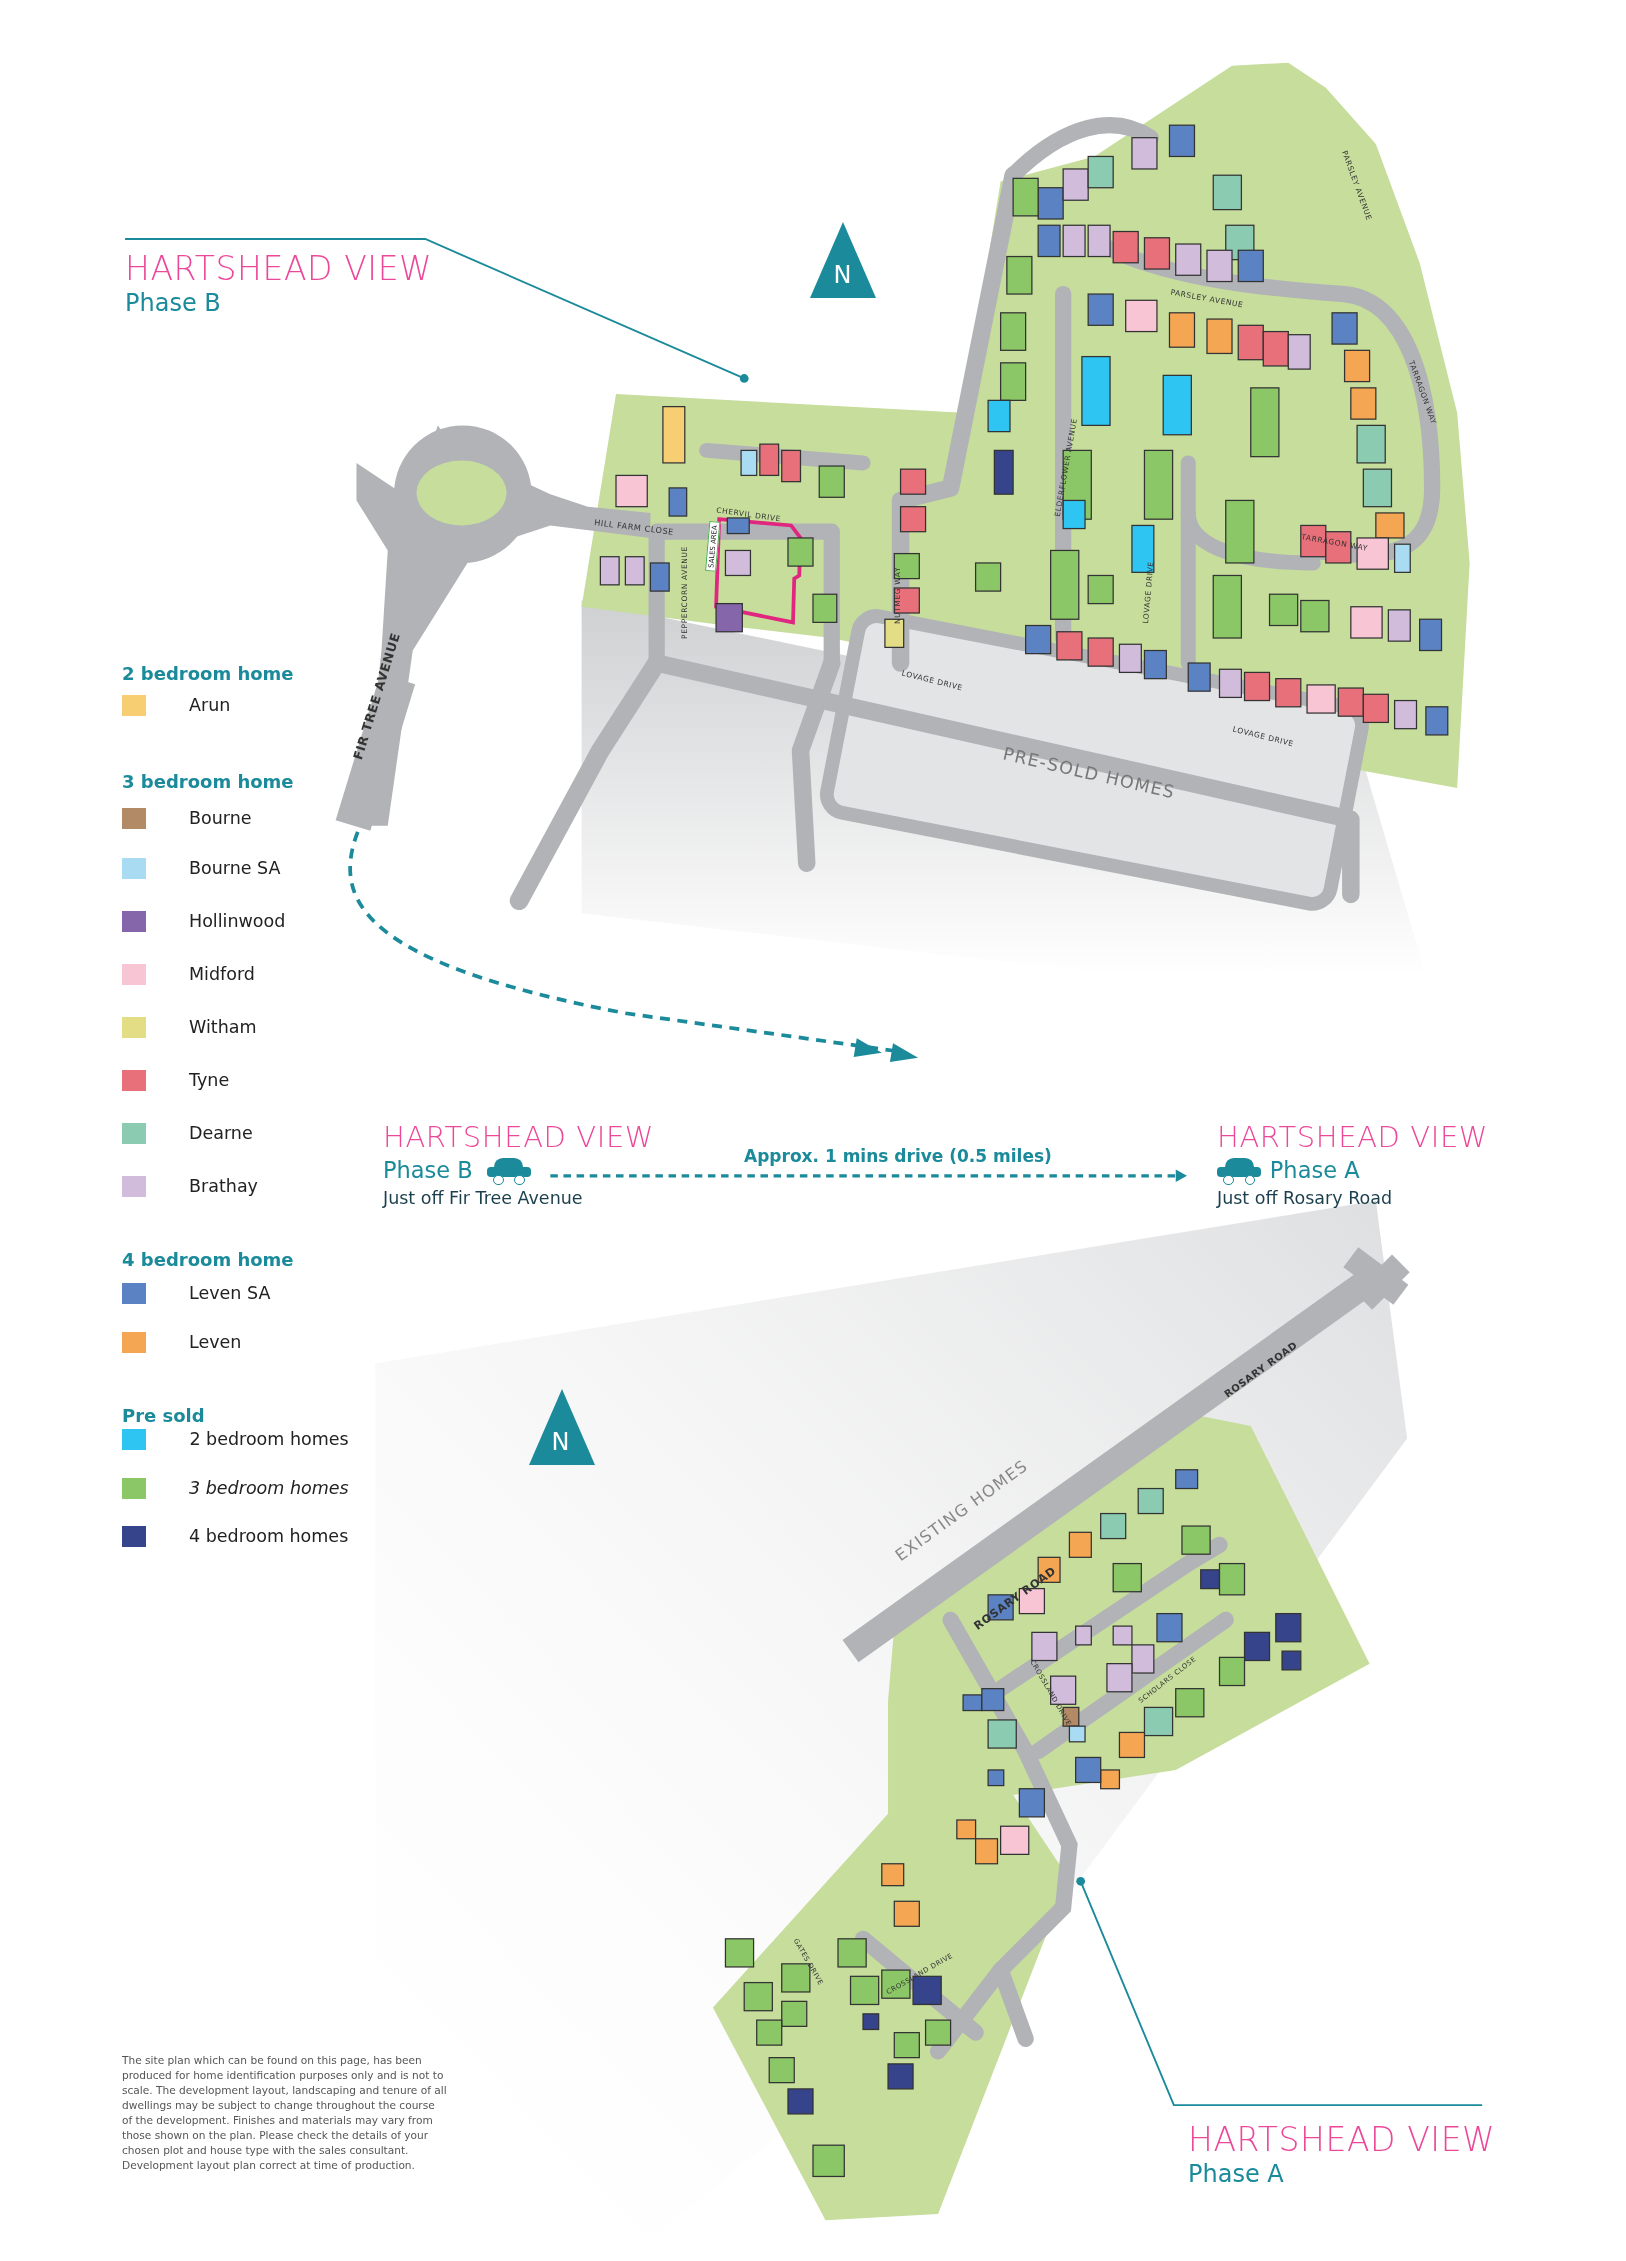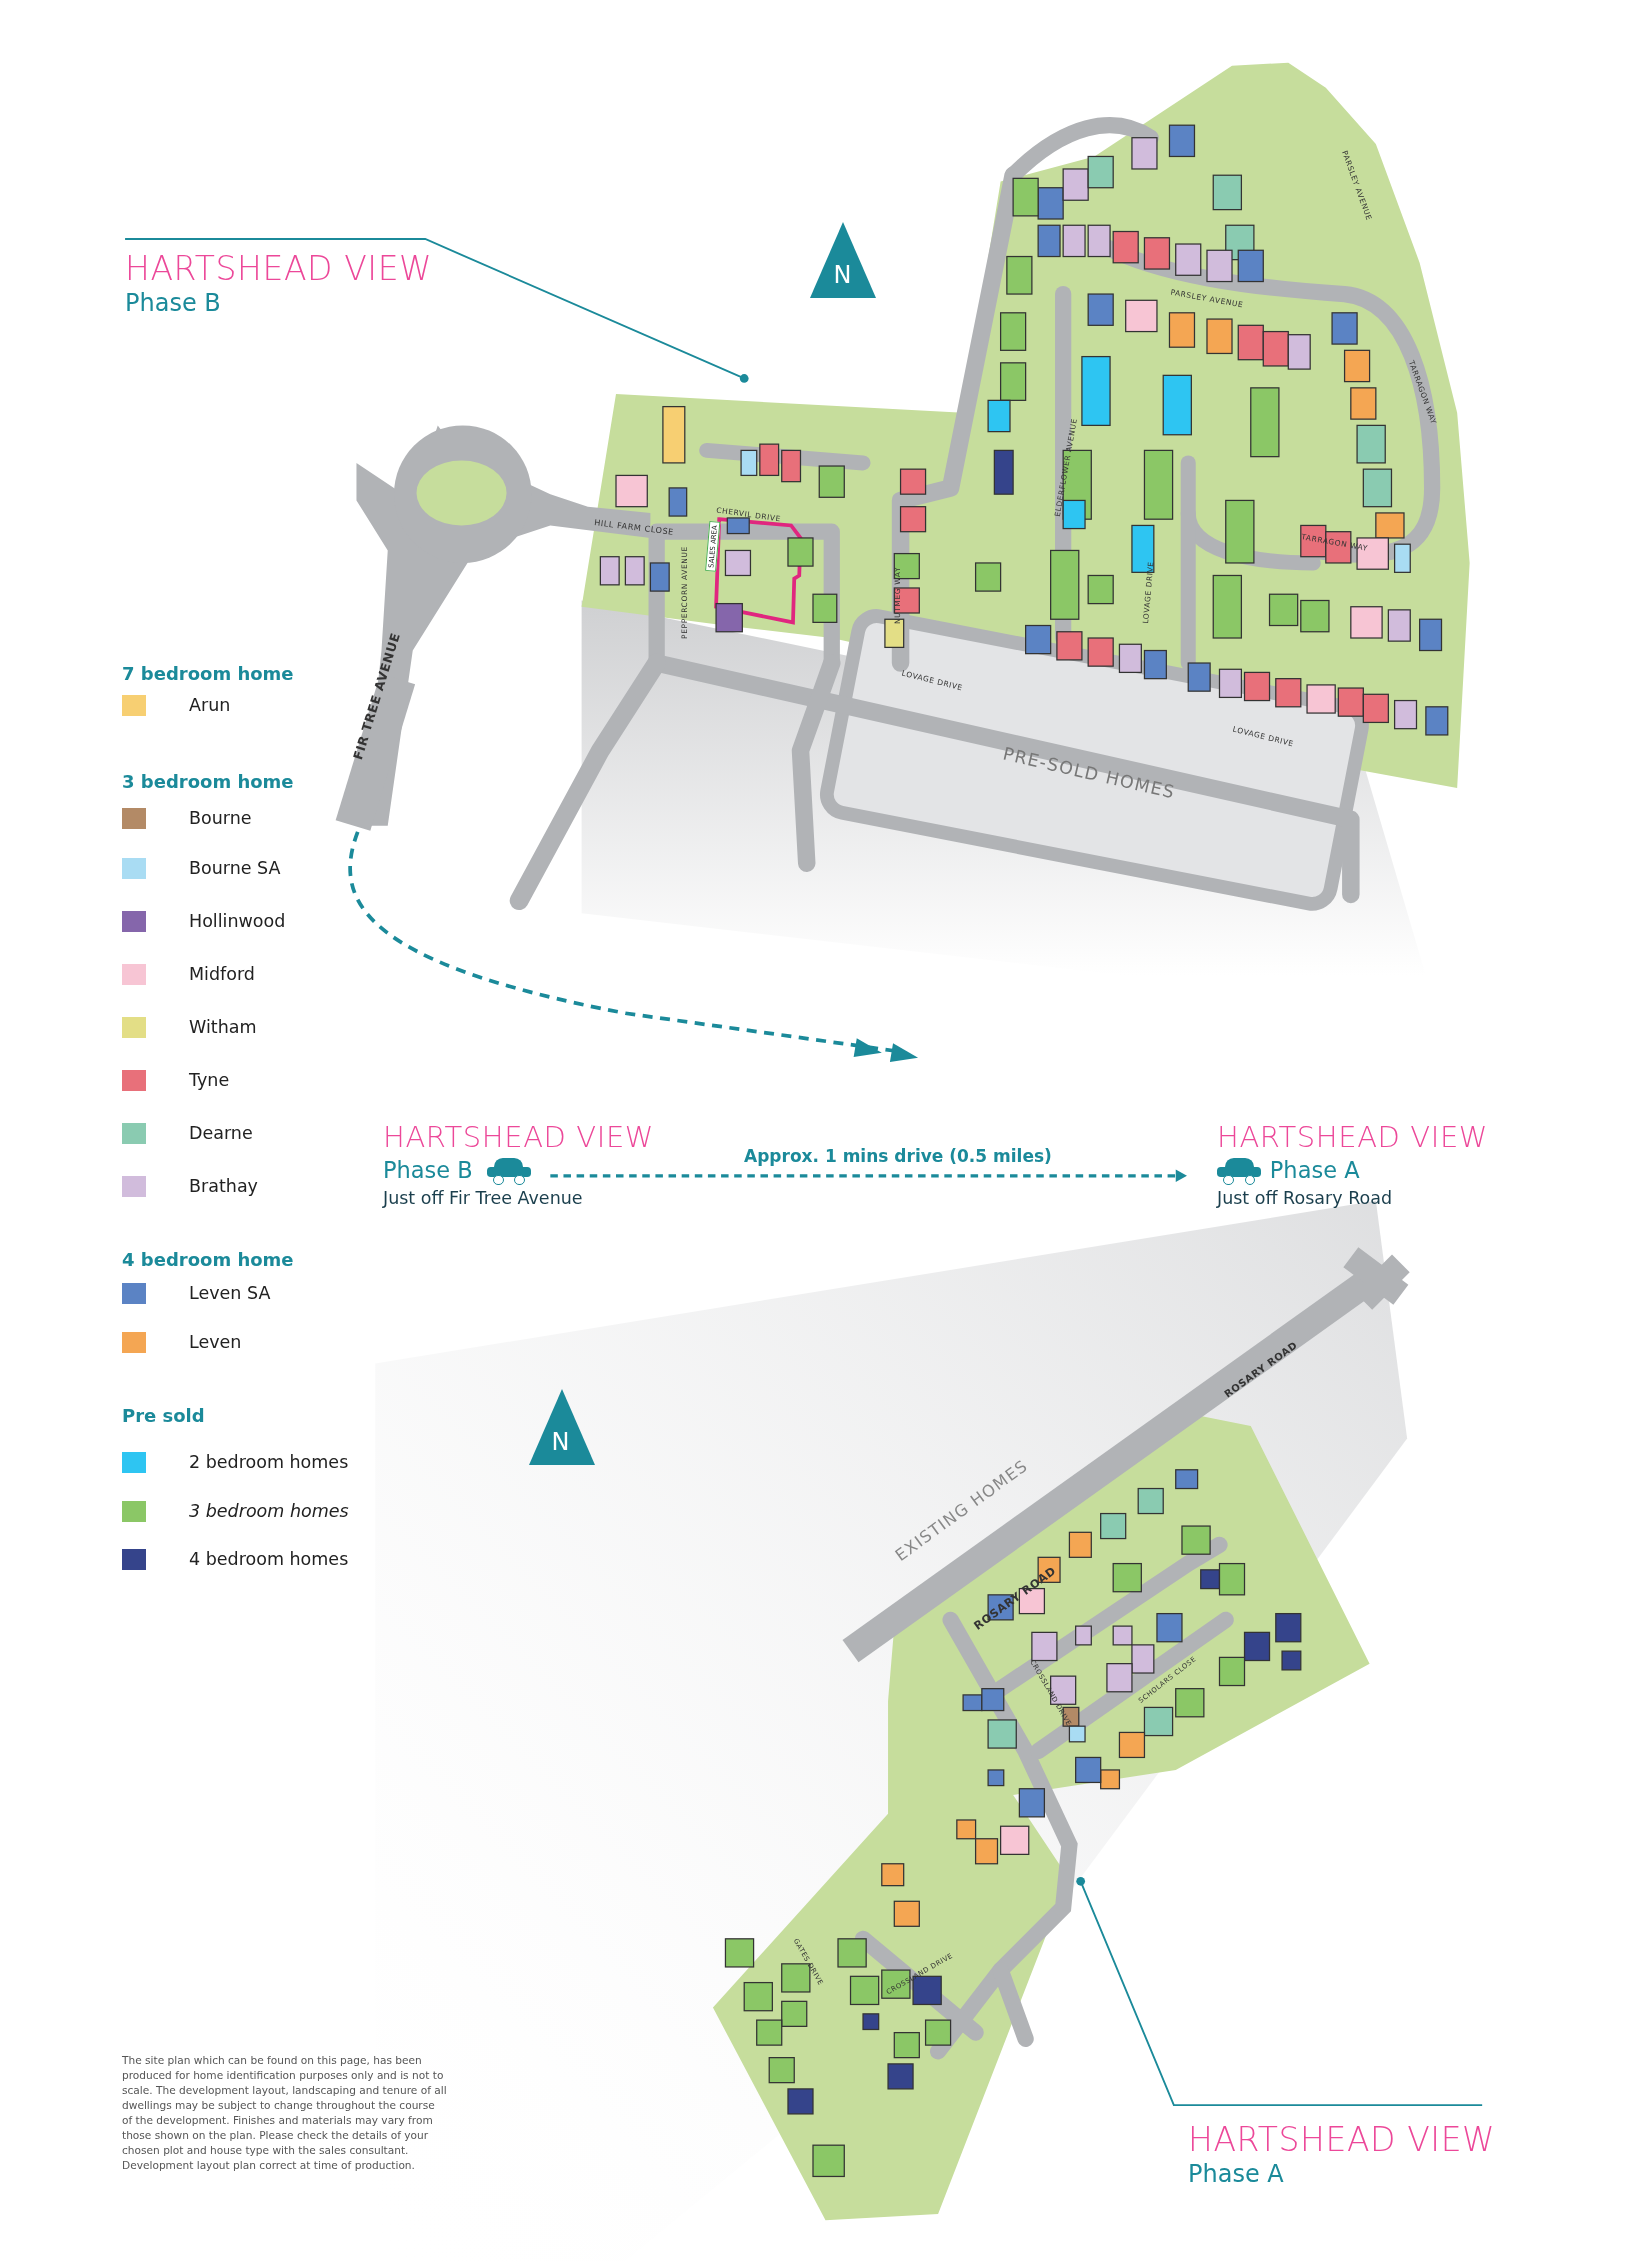--- a/index.html
+++ b/index.html
@@ -283,21 +283,21 @@
       <span style="position:absolute;left:6.3px;top:16.3px;width:8.8px;height:8.8px;background:#fff;border:1.9px solid #1b8a9a;border-radius:50%;"></span>
       <span style="position:absolute;left:27.5px;top:16.3px;width:8.8px;height:8.8px;background:#fff;border:1.9px solid #1b8a9a;border-radius:50%;"></span>
     </span>
     <span class="title-phase" style="font-size:22.5px;">Phase A</span>
   </div>
   <div style="font-size:17.5px;color:#1b3f4d;margin-top:5px;white-space:nowrap;">Just off Rosary Road</div>
 </div>
 
 <div class="abs" style="left:122px;top:663px;">
 
-  <div class="legend-head">7 bedroom home</div>
+  <div class="legend-head">2 bedroom home</div>
   <div class="legend-row" style="margin-top:8.8px;">
     <span class="swatch" style="background:#f7cf72"></span>
     <span class="legend-label">Arun</span>
   </div>
 
   <div class="legend-head" style="margin-top:53px;">3 bedroom home</div>
   <div class="legend-row" style="margin-top:13.8px;">
     <span class="swatch" style="background:#b38a66"></span>
     <span class="legend-label">Bourne</span>
   </div>
@@ -334,21 +334,21 @@
   <div class="legend-row" style="margin-top:11.3px;">
     <span class="swatch" style="background:#5b83c4"></span>
     <span class="legend-label">Leven SA</span>
   </div>
   <div class="legend-row" style="margin-top:24px;">
     <span class="swatch" style="background:#f4a653"></span>
     <span class="legend-label">Leven</span>
   </div>
 
   <div class="legend-head" style="margin-top:50px;">Pre sold</div>
-  <div class="legend-row" style="margin-top:24px;">
+  <div class="legend-row" style="margin-top:1px;justify-content:flex-end;">
     <span class="swatch" style="background:#2ec5f2"></span>
     <span class="legend-label">2 bedroom homes</span>
   </div>
   <div class="legend-row" style="margin-top:24px;font-style:italic;">
     <span class="swatch" style="background:#8bc766"></span>
     <span class="legend-label">3 bedroom homes</span>
   </div>
   <div class="legend-row" style="margin-top:23px;">
     <span class="swatch" style="background:#35448b"></span>
     <span class="legend-label">4 bedroom homes</span>

